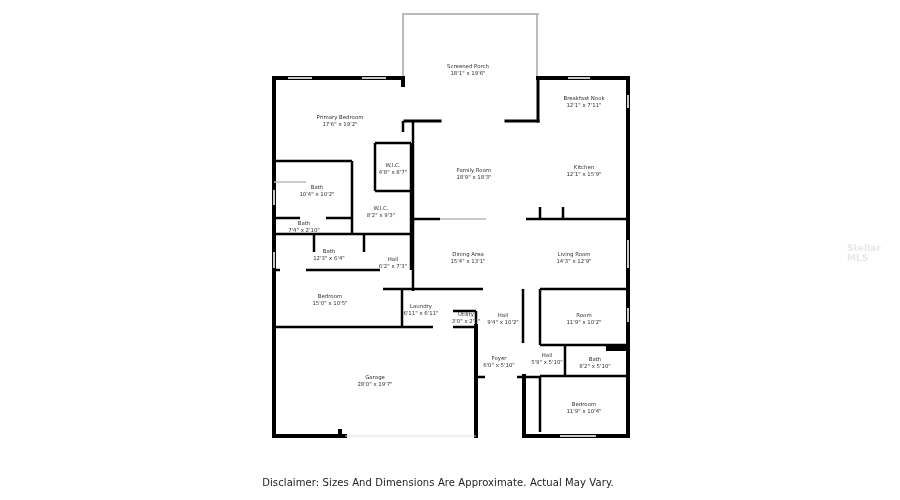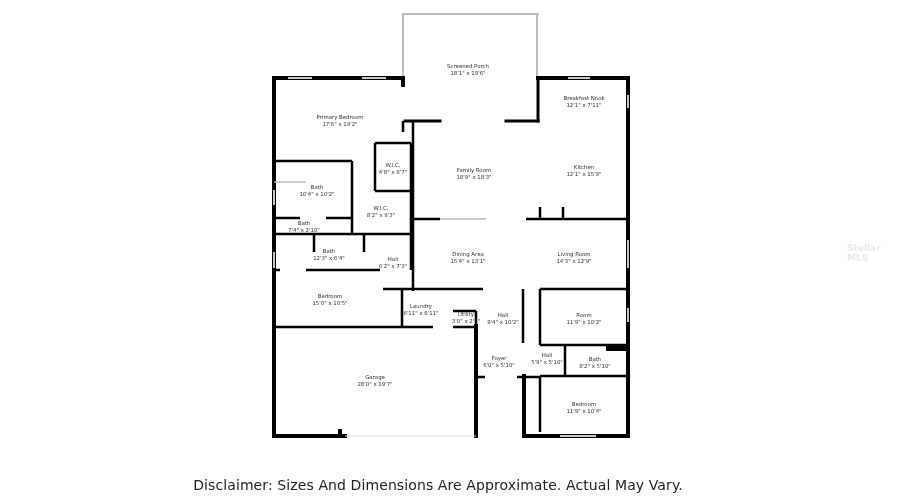--- a/index.html
+++ b/index.html
@@ -1,20 +1,20 @@
 <!DOCTYPE html>
 <html><head>
   <meta charset="utf-8">
   <style>
     html, body { margin: 0; padding: 0; background: #ffffff; }
     body { width: 900px; height: 500px; position: relative; overflow: hidden; font-family: "DejaVu Sans", sans-serif; }
     svg.plan { position: absolute; left: 0; top: 0; width: 900px; height: 500px; }
     .label { position: absolute; transform: translate(-50%, -50%); text-align: center; font-size: 5.4px; line-height: 6.5px; color: #333; white-space: nowrap; }
     .label .n, .label .d { display: block; }
-    .disclaimer { position: absolute; left: 0; width: 876px; top: 477px; text-align: center; font-size: 14px; color: #222; letter-spacing: 0.1px; }
+    .disclaimer { position: absolute; left: 0; width: 876px; top: 477px; text-align: center; font-size: 10px; color: #222; letter-spacing: 0.1px; }
     .watermark { position: absolute; left: 847px; top: 243px; font-size: 9px; color: #e8e8e8; font-weight: bold; }
   </style>
 </head>
 <body>
 
 <svg class="plan" viewBox="0 0 900 500" xmlns="http://www.w3.org/2000/svg">
   <g stroke="#000" stroke-width="4" fill="none" stroke-linecap="square">
 
     <g>
       <line x1="403" y1="14" x2="538" y2="14" stroke="#bbb" stroke-width="2"></line>

